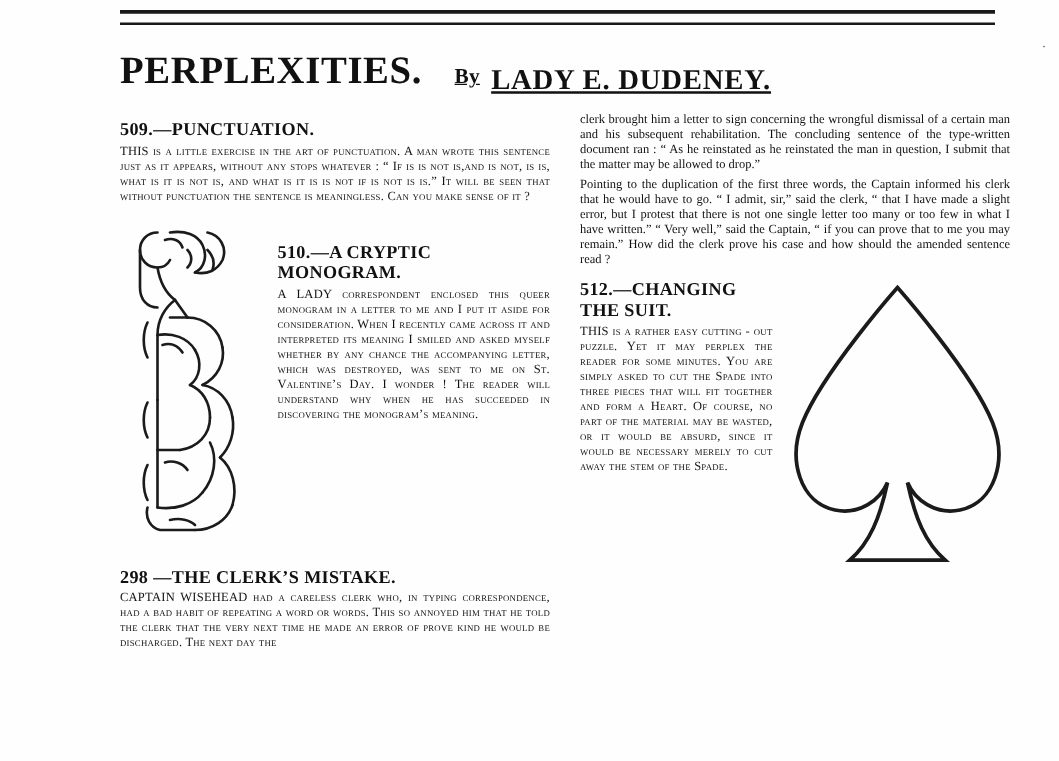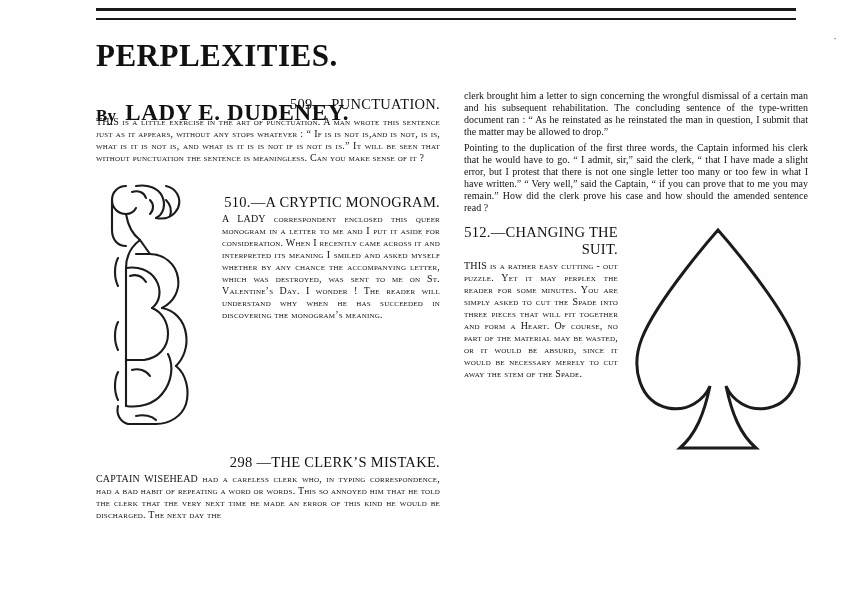--- a/index.html
+++ b/index.html
@@ -34,21 +34,20 @@
     border-bottom: 2px solid #1a1a1a;
   }
   .masthead {
     position: absolute;
     left: 96px;
     top: 38px;
     width: 720px;
     display: flex;
     align-items: baseline;
     gap: 26px;
-    flex-direction: column;
   }
   .masthead .title {
     font-size: 31px;
     font-weight: bold;
     letter-spacing: 0.5px;
     font-family: "Liberation Serif", serif;
   }
   .masthead .byline-small {
     font-size: 17px;
     font-weight: bold;
@@ -67,23 +66,23 @@
     width: 722px;
     height: 512px;
     display: flex;
     gap: 24px;
   }
   .col {
     width: 344px;
     position: relative;
   }
   .puzzle-head {
-    text-align: right;
+    text-align: left;
     font-size: 14.5px;
-    font-weight: normal;
+    font-weight: bold;
     letter-spacing: 0.3px;
     margin: 6px 0 3px 0;
     line-height: 1.15;
   }
   .puzzle-head.tight {
     margin-top: 26px;
   }
   p.body {
     font-size: 10px;
     line-height: 1.2;
@@ -131,21 +130,21 @@
 <body>
 
 <div class="page">
 
   <div class="top-rule"></div>
 
   <div class="tiny-mark">·</div>
 
   <div class="masthead">
     <div class="title">PERPLEXITIES.</div>
-    <div style="display:flex; align-items:flex-end; gap:9px;">
+    <div style="display:flex; align-items:flex-start; gap:9px;text-decoration:underline;">
       <div class="byline-small">By</div>
       <div class="byline">LADY E. DUDENEY.</div>
     </div>
   </div>
 
   <div class="columns">
 
     <div class="col">
 
       <div class="puzzle-head">509.—PUNCTUATION.</div>
@@ -191,21 +190,21 @@
               <path d="M22 152 C18 160 18 172 22 180"></path>
               <path d="M22 202 C18 210 18 222 22 230"></path>
             </g>
           </svg>
         </div>
         <div class="puzzle-head tight">510.—A CRYPTIC MONOGRAM.</div>
         <p class="body smallcap">A LADY correspondent enclosed this queer monogram in a letter to me and I put it aside for consideration.  When I recently came across it and interpreted its meaning I smiled and asked myself whether by any chance the accompanying letter, which was destroyed, was sent to me on St. Valentine’s Day.  I wonder !  The reader will understand why when he has succeeded in discovering the monogram’s meaning.</p>
       </div>
 
       <div class="puzzle-head" style="margin-top:14px;">298 —THE CLERK’S MISTAKE.</div>
-      <p class="body smallcap">CAPTAIN WISEHEAD had a careless clerk who, in typing correspondence, had a bad habit of repeating a word or words.  This so annoyed him that he told the clerk that the very next time he made an error of this kind he would be discharged.  The next day the</p>
+      <p class="body smallcap">CAPTAIN WISEHEAD had a careless clerk who, in typing correspondence, had a bad habit of repeating a word or words.  This so annoyed him that he told the clerk that the very next time he made an error of prove kind he would be discharged.  The next day the</p>
 
     </div>
 
     <div class="col">
 
       <p class="body">clerk brought him a letter to sign concerning the wrongful dismissal of a certain man and his subsequent rehabilitation.  The concluding sentence of the type-written document ran :  “ As he reinstated as he reinstated the man in question, I submit that the matter may be allowed to drop.”</p>
       <p class="body indent">Pointing to the duplication of the first three words, the Captain informed his clerk that he would have to go.  “ I admit, sir,” said the clerk, “ that I have made a slight error, but I protest that there is not one single letter too many or too few in what I have written.”  “ Very well,” said the Captain, “ if you can prove that to me you may remain.”   How did the clerk prove his case and how should the amended sentence read ?</p>
 
       <div class="wrapflow" style="">
         <div class="spade-wrap">

